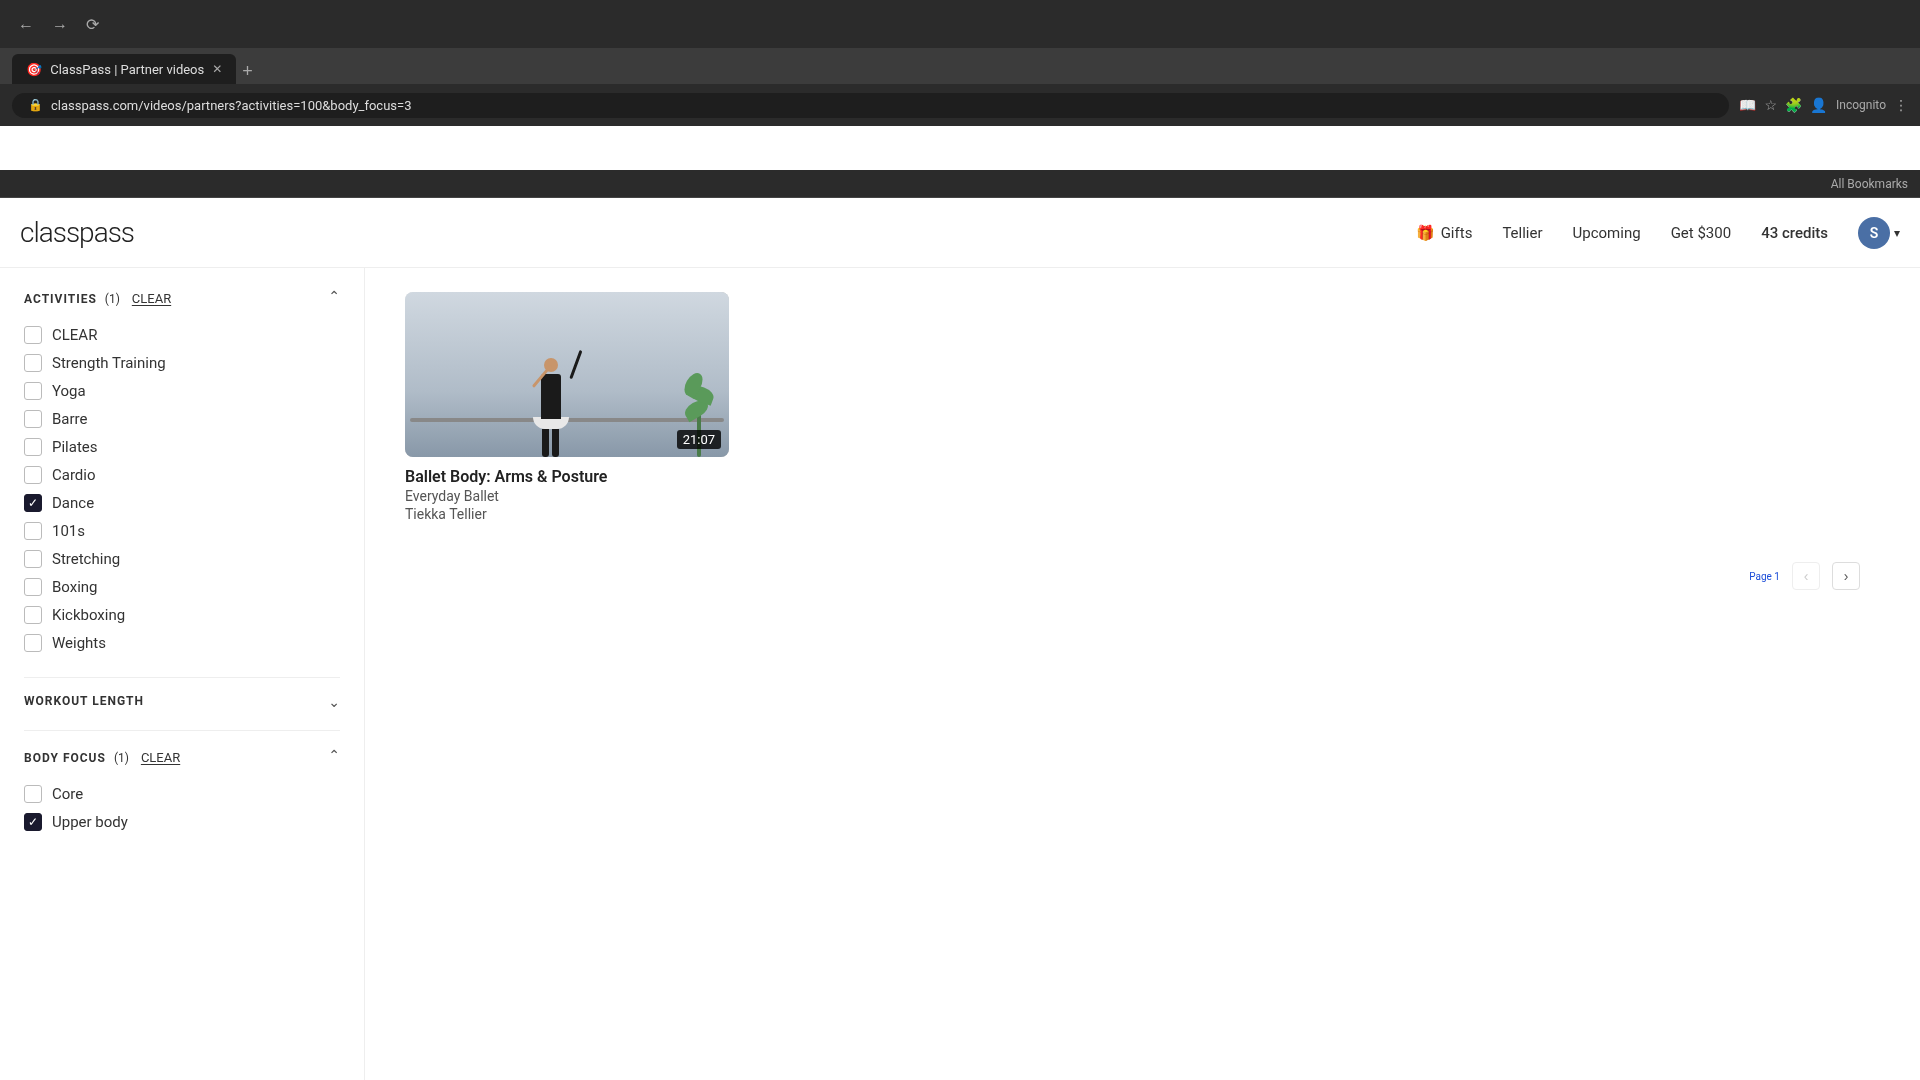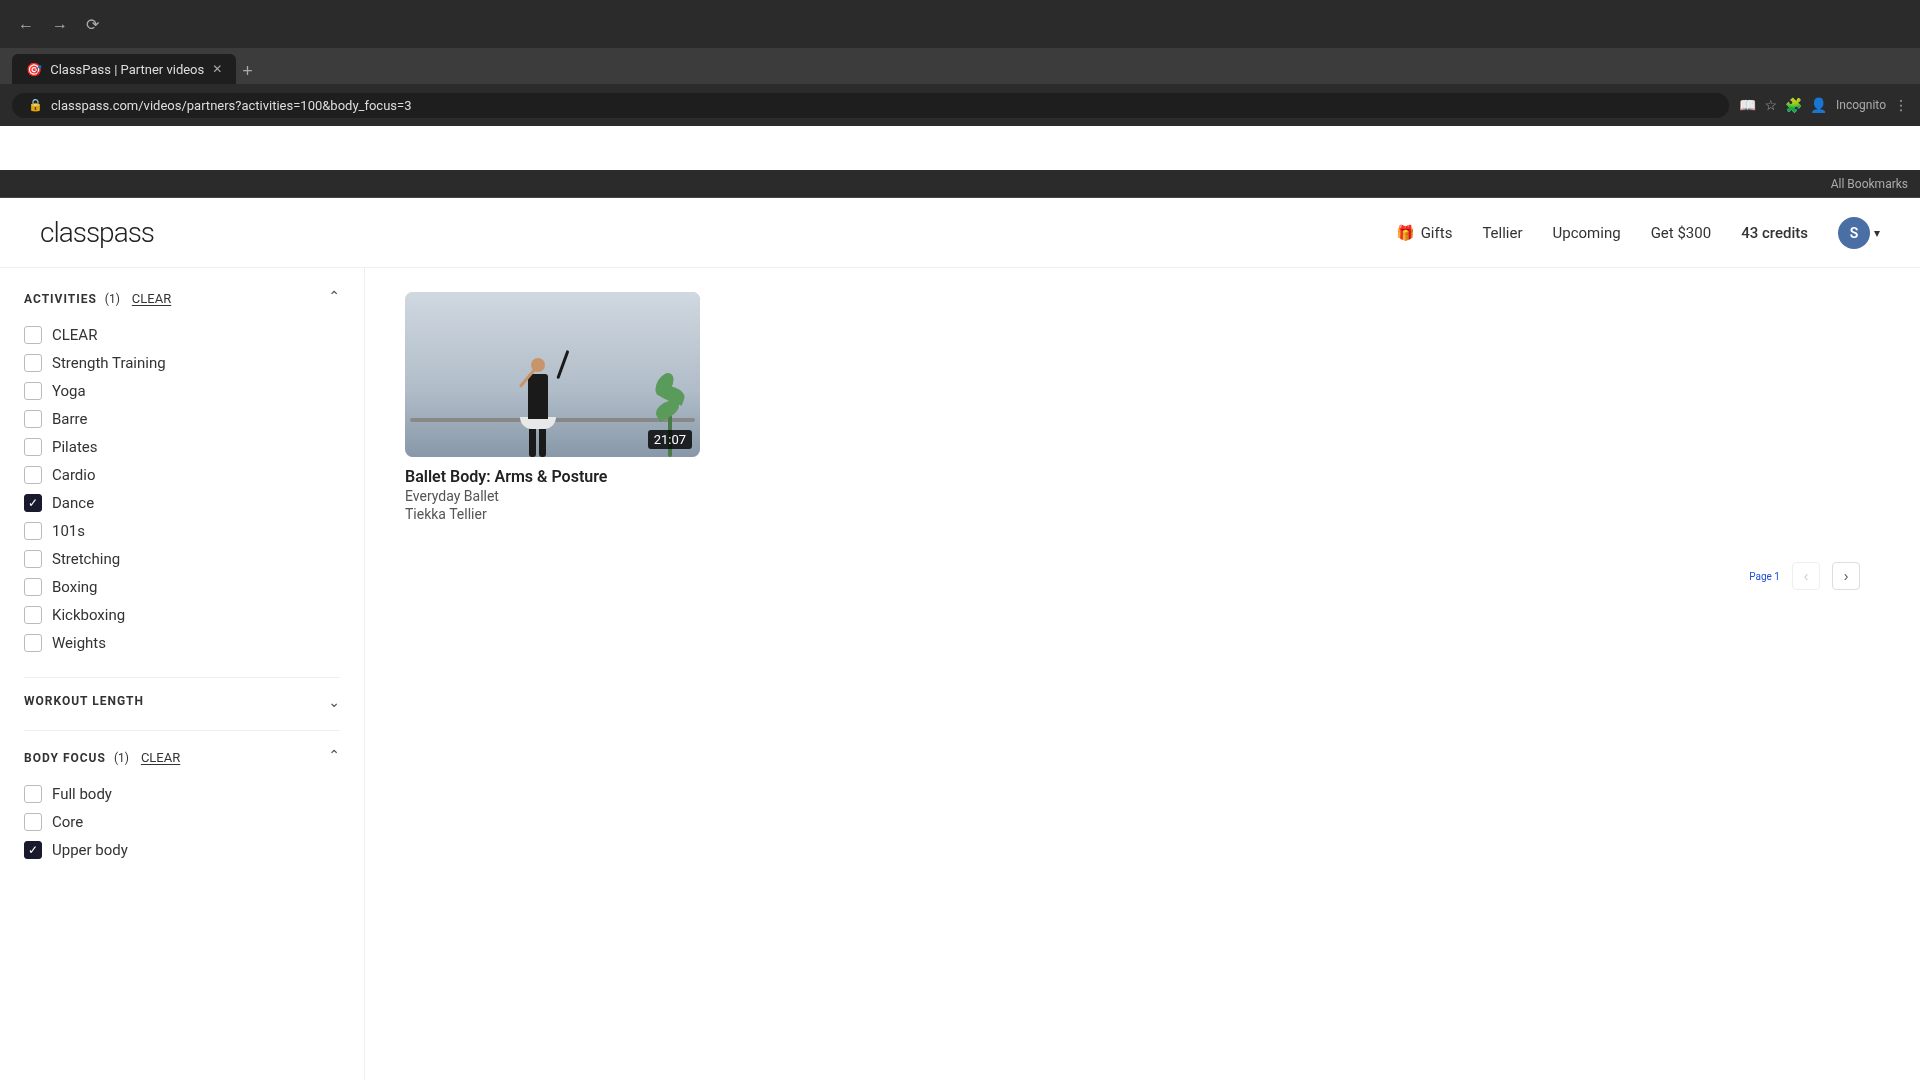--- a/index.html
+++ b/index.html
@@ -69,21 +69,21 @@
       align-items: center;
       margin-top: 44px;
     }
     .bookmarks-link { color: #aaa; font-size: 12px; }
 
     
     .app-header {
       display: flex;
       align-items: center;
       justify-content: space-between;
-      padding: 0 40px;
+      padding: 0 20px;
       height: 70px;
       border-bottom: 1px solid #eee;
     }
     .logo { font-size: 28px; font-weight: 300; color: #222; letter-spacing: -1px; }
     .nav-right { display: flex; align-items: center; gap: 30px; }
     .nav-link { color: #333; font-size: 15px; text-decoration: none; cursor: pointer; }
     .gifts-link { display: flex; align-items: center; gap: 6px; color: #333; font-size: 15px; cursor: pointer; }
     .credits-badge { color: #333; font-size: 15px; font-weight: 500; }
     .user-avatar {
       width: 32px; height: 32px; border-radius: 50%;
@@ -140,21 +140,21 @@
 
     .divider { height: 1px; background: #eee; margin: 16px 0; }
 
     
     .main-content { flex: 1; padding: 24px 40px; }
 
     .video-grid { display: flex; flex-wrap: wrap; gap: 20px; }
     .video-card { width: 295px; cursor: pointer; }
     .video-thumb {
       position: relative;
-      width: 295px;
+      width: 324px;
       height: 165px;
       border-radius: 8px;
       overflow: hidden;
       background: #f0f0f0;
     }
     .video-duration {
       position: absolute;
       bottom: 8px; right: 8px;
       background: rgba(0,0,0,0.8);
       color: white;
@@ -377,24 +377,20 @@
     <div class="filter-section">
       <div class="filter-header">
         <div>
           <span class="filter-title">BODY FOCUS</span>
           <span class="filter-count">(1)</span>
           <span style="margin-left:8px;" class="filter-clear">CLEAR</span>
         </div>
         <button class="filter-toggle">⌃</button>
       </div>
 
-      <div class="checkbox-item">
-        <div class="checkbox-box"></div>
-        <label>Full body</label>
-      </div>
 
       <div class="checkbox-item">
         <div class="checkbox-box"></div>
         <label>Core</label>
       </div>
 
       <div class="checkbox-item">
         <div class="checkbox-box checked"></div>
         <label>Upper body</label>
       </div>

